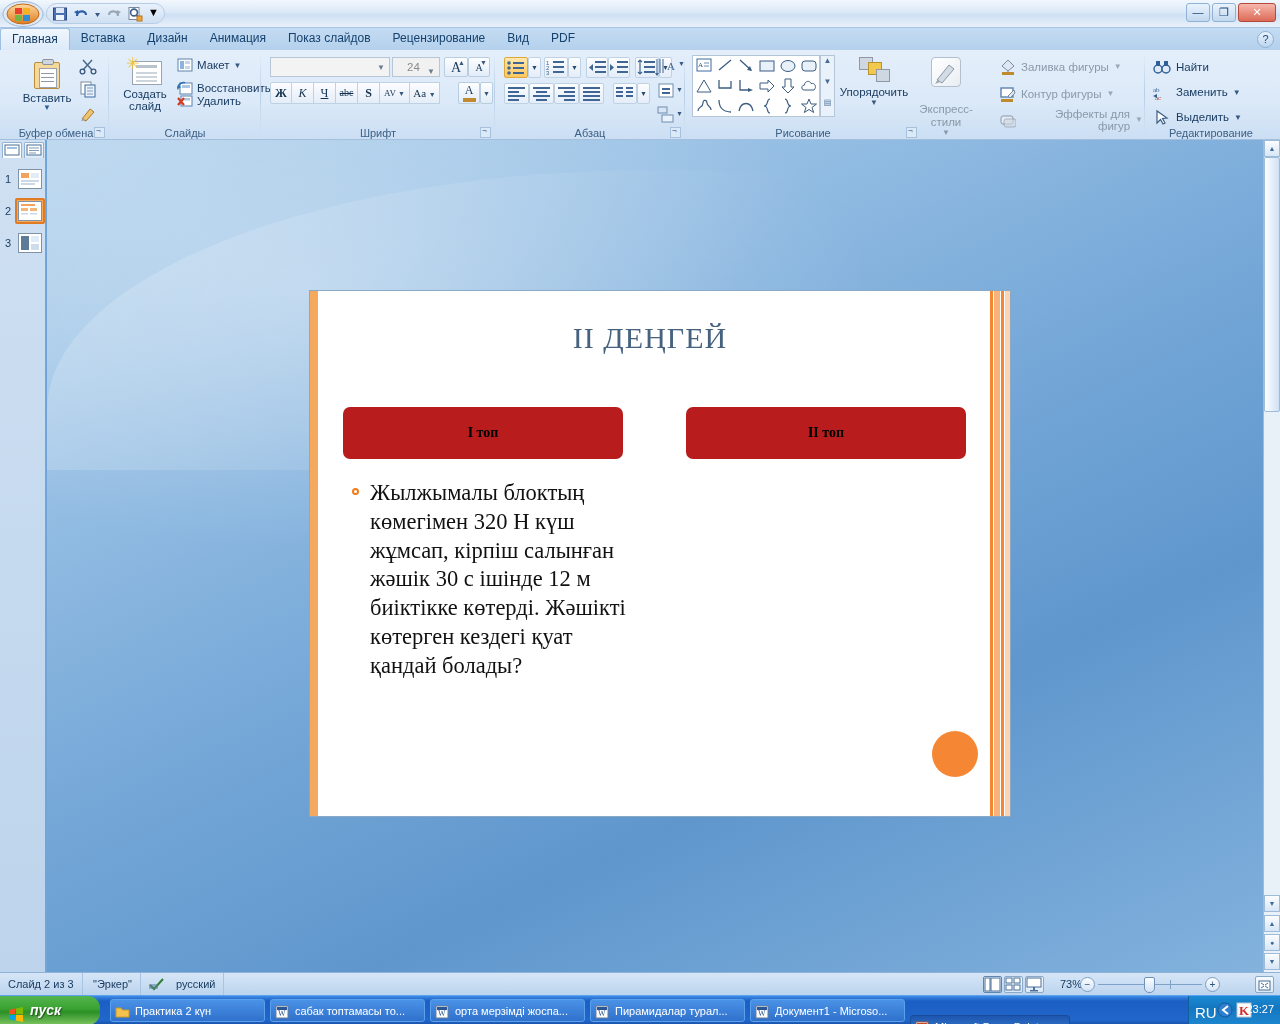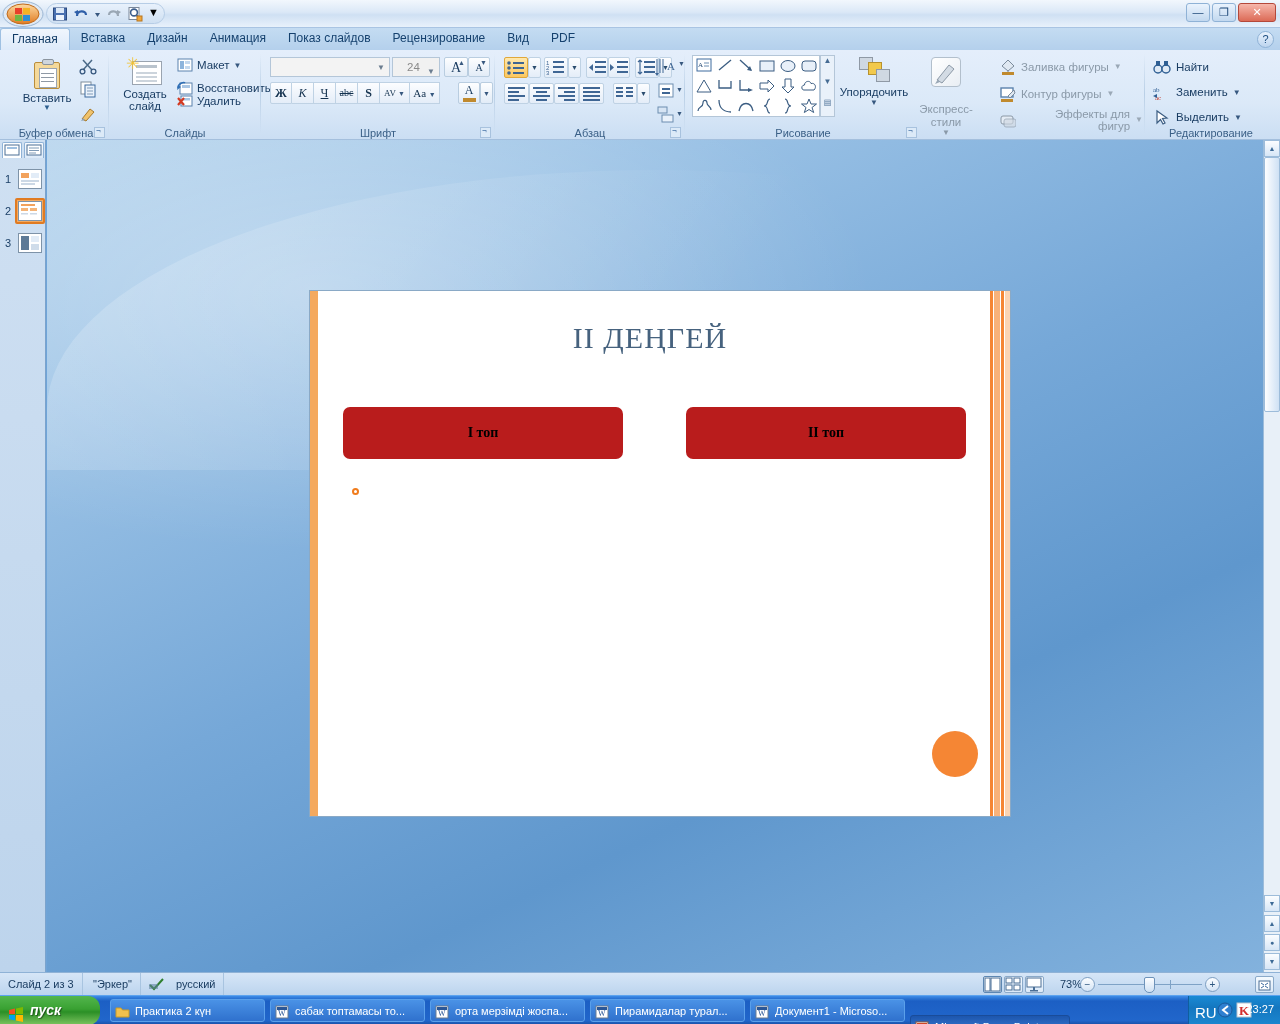--- a/index.html
+++ b/index.html
@@ -878,20 +878,21 @@
     <div class="hdrbox" id="hdr1">
       <span>I топ</span>
     </div>
     <div class="hdrbox" id="hdr2">
       <span>II топ</span>
     </div>
 
     <div class="bodycol" id="col1">
       <div class="bullet-item">
         <span class="bullet-dot"></span>
+        <span>Жылжымалы блоктың көмегімен 320 Н күш жұмсап, кірпіш салынған жәшік 30 с ішінде 12 м биіктікке көтерді. Жәшікті көтерген кездегі қуат қандай болады?</span>
       </div>
     </div>
 
     <div id="orange-circle"></div>
   </div>
 
   <div id="scrollv">
     <div class="sv-btn" style="top:0">▲</div>
     <div id="sv-thumb"></div>
     <div class="sv-btn" style="top:755px">▼</div>

